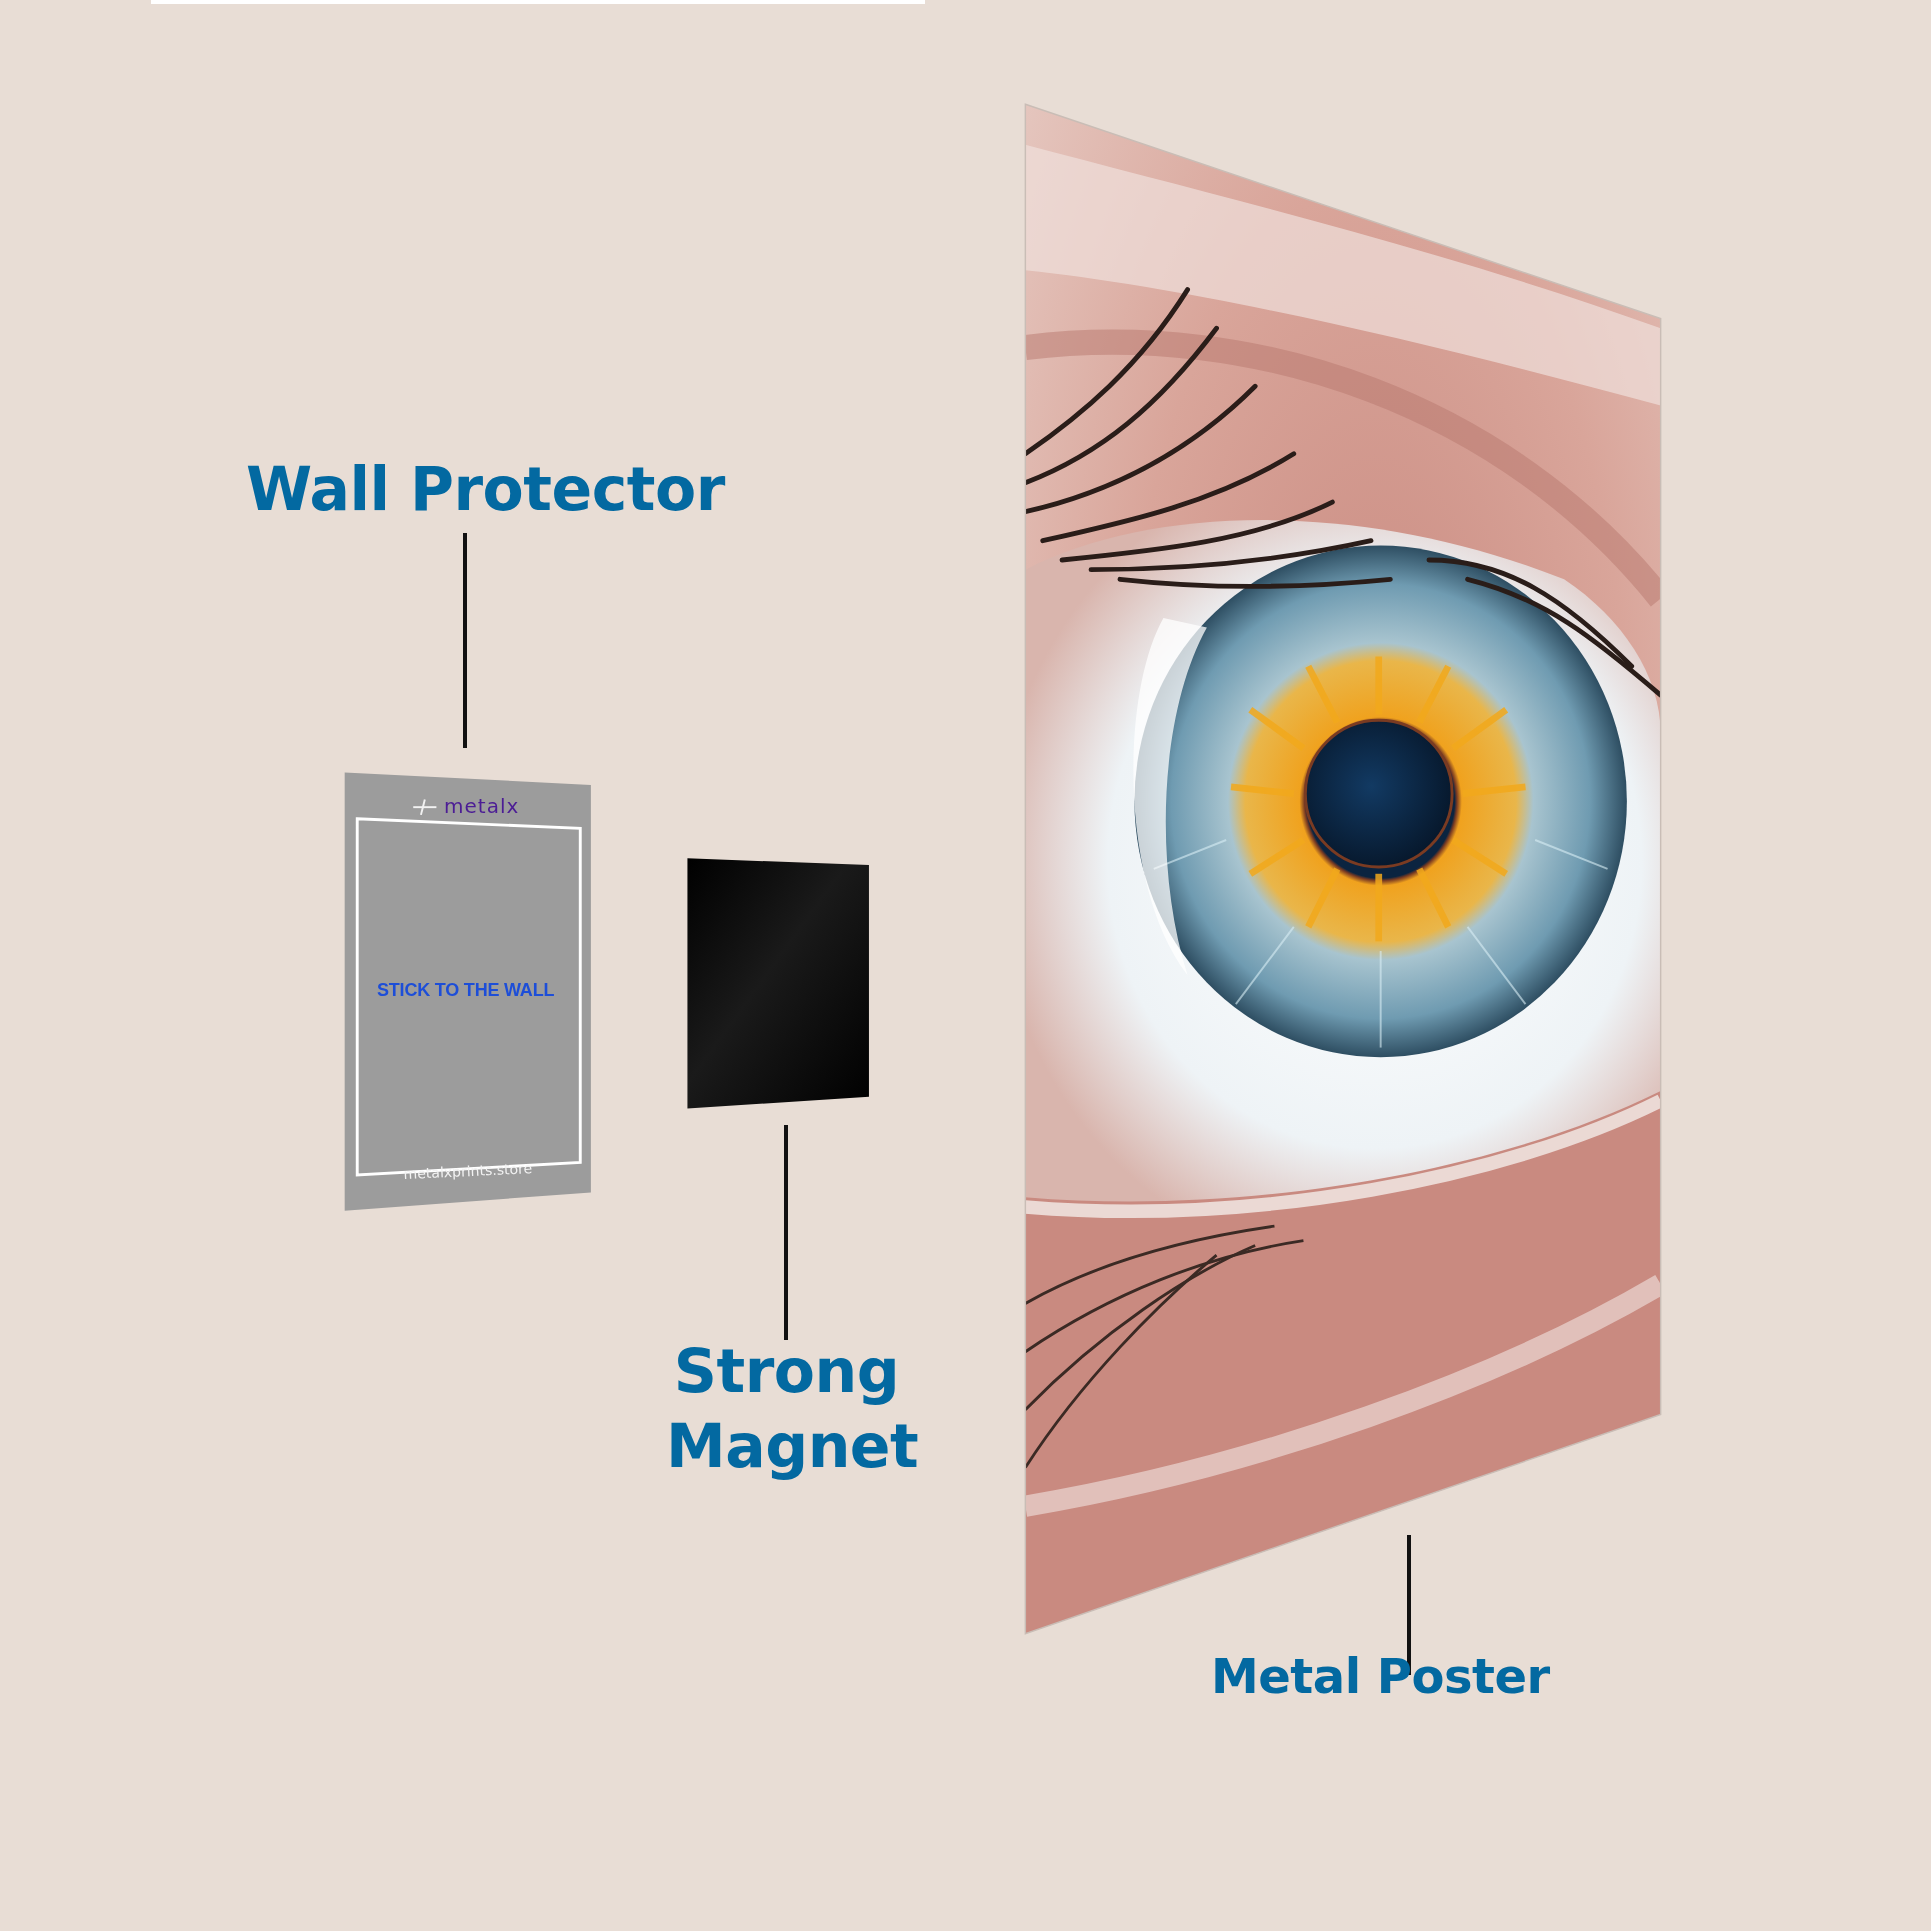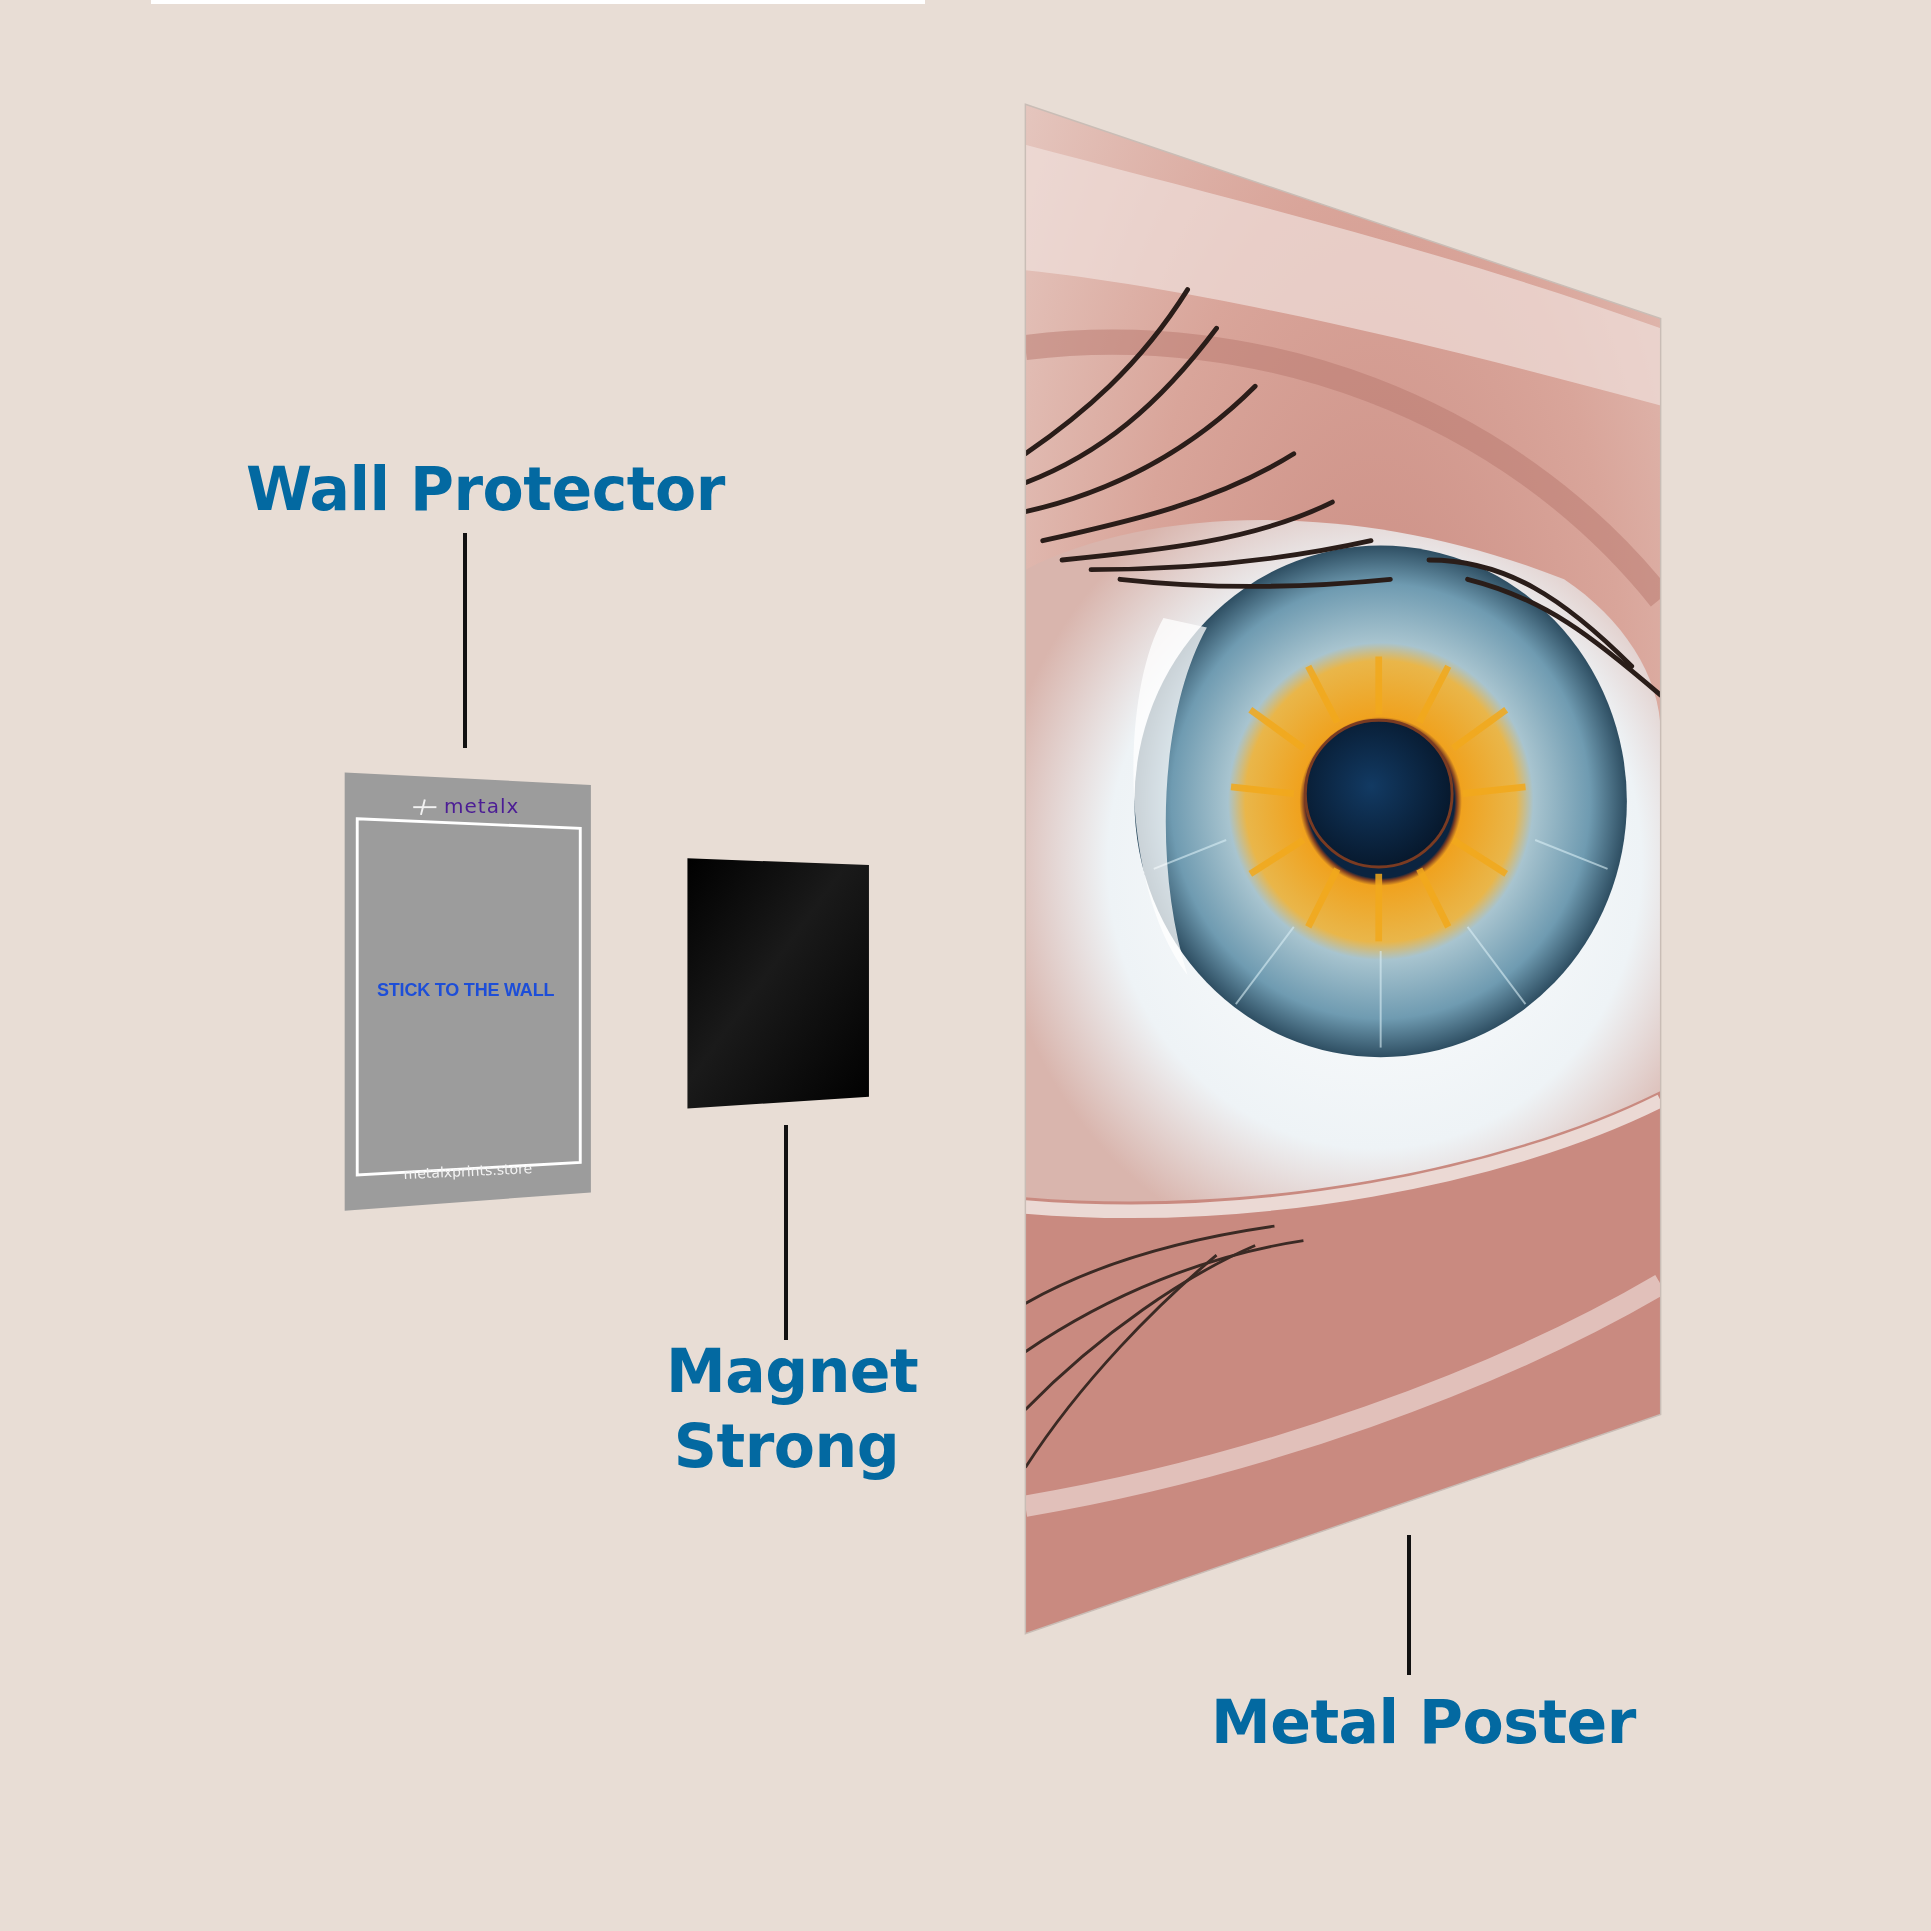--- a/index.html
+++ b/index.html
@@ -3,21 +3,21 @@
 <meta charset="utf-8">
 <style>
   html, body { margin:0; padding:0; }
   body { width:1931px; height:1931px; background:#e8ddd5; position:relative; overflow:hidden;
          font-family:"DejaVu Sans", sans-serif; }
   .topbar { position:absolute; left:151px; top:0; width:774px; height:3.9px; background:#ffffff; }
   .label { position:absolute; color:#0369a1; font-family:"DejaVu Sans", sans-serif; font-weight:700;
            white-space:nowrap; letter-spacing:-0.5px; }
   .label-wall { left:246px; top:454px; font-size:60px; }
   .label-magnet { left:666px; top:1334px; font-size:60px; line-height:75px; text-align:center; width:241px; }
-  .label-poster { left:1211px; top:1687px; font-size:60px; }
+  .label-poster { left:1211px; top:1648px; font-size:48px; }
   .leader { position:absolute; width:3.9px; background:#111111; }
   .leader-wall { left:463px; top:533px; height:215px; }
   .leader-magnet { left:784px; top:1125px; height:215px; }
   .leader-poster { left:1407px; top:1535px; height:140px; }
   svg.scene { position:absolute; left:0; top:0; }
   .protector-text { position:absolute; font-family:"Liberation Sans", sans-serif; font-weight:700;
                     color:#1d4ed8; font-size:18px; letter-spacing:-0.2px; white-space:nowrap; }
   .protector-brand { position:absolute; color:#4c1d95; font-size:20px; letter-spacing:1px;
                      font-family:"DejaVu Sans", sans-serif; white-space:nowrap; }
   .protector-url { position:absolute; color:#f2f2f2; font-size:14px; white-space:nowrap;
@@ -143,19 +143,19 @@
 
 <span class="protector-brand" style="left:444px; top:794px;">metalx</span>
 <span class="protector-text" style="left:377px; top:980px;">STICK TO THE WALL</span>
 <span class="protector-url" style="left:404px; top:1166px;">metalxprints.store</span>
 
 <div class="label label-wall">Wall Protector</div>
 <div class="leader leader-wall"></div>
 
 <div class="leader leader-magnet"></div>
 <div class="label label-magnet">
+  <div>Strong</div>
   <div>Magnet</div>
-  <div>Strong</div>
 </div>
 
 <div class="leader leader-poster"></div>
 <div class="label label-poster">Metal Poster</div>
 
 
 </body></html>

